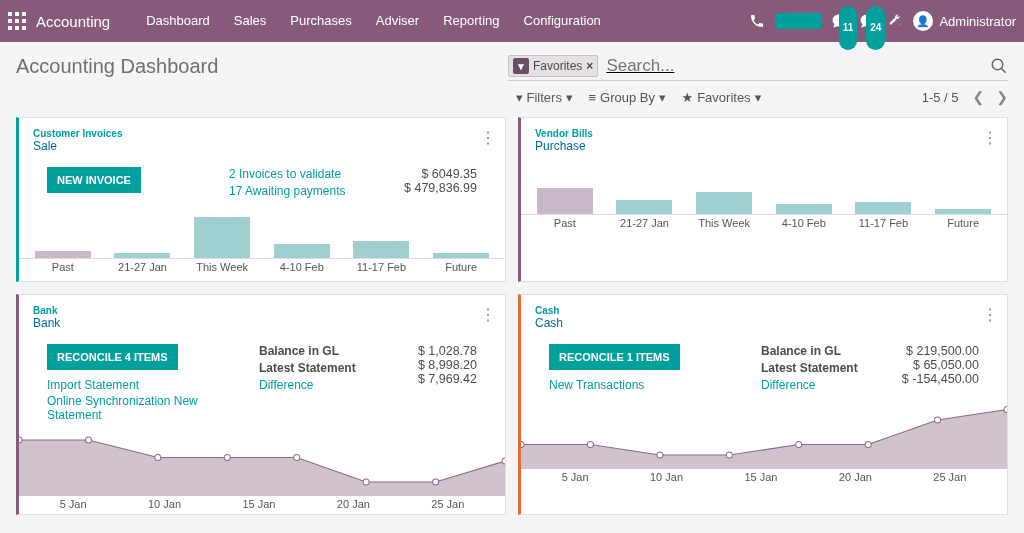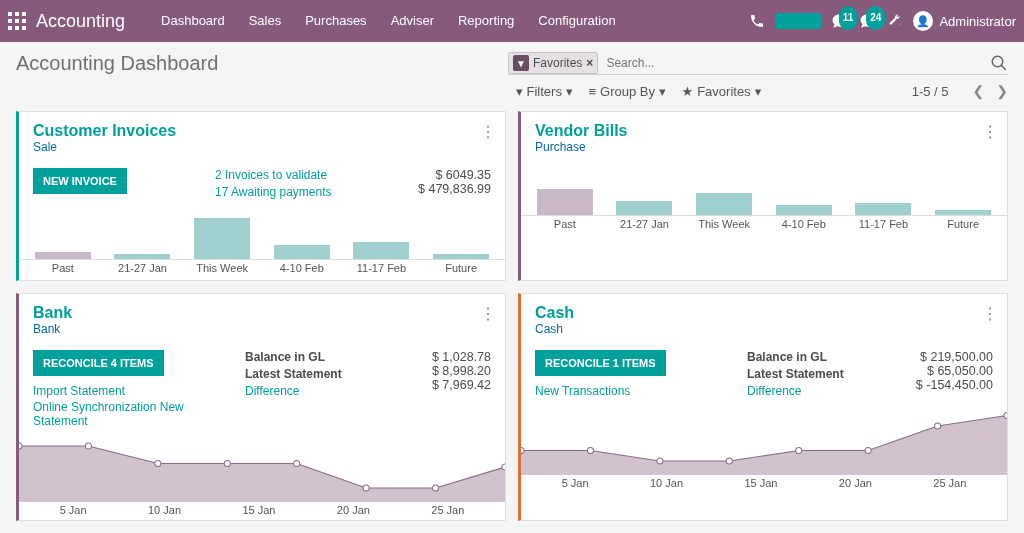--- a/index.html
+++ b/index.html
@@ -1,57 +1,57 @@
 <!DOCTYPE html>
 <html><head>
 <meta charset="utf-8">
 <style>
 * { margin: 0; padding: 0; box-sizing: border-box; font-family: -apple-system, BlinkMacSystemFont, "Segoe UI", Helvetica, Arial, sans-serif; }
 body { background: #f5f5f5; width: 1024px; height: 533px; overflow: hidden; color: #4c4c4c; }
 .topbar { background: #875a7b; height: 42px; display: flex; align-items: center; padding: 0 8px; color: #fff; }
 .apps-icon { width: 18px; height: 18px; margin-right: 10px; }
 .apps-icon svg { fill: #fff; }
-.brand { font-size: 18px; font-weight: 500; margin-right: 24px; }
+.brand { font-size: 15px; font-weight: 500; margin-right: 24px; }
 .nav { display: flex; gap: 0; }
 .nav-item { padding: 0 12px; line-height: 42px; font-size: 13px; cursor: pointer; }
 .topbar-right { margin-left: auto; display: flex; align-items: center; gap: 10px; }
 .phone-icon, .tools-icon { width: 16px; height: 16px; }
 .status-pill { background: #00a09d; width: 46px; height: 16px; border-radius: 2px; }
 .bubble { position: relative; width: 18px; height: 18px; }
 .bubble svg { fill: #fff; }
-.badge { position: absolute; top: -6px; right: -8px; background: #00a09d; color: #fff; border-radius: 10px; font-size: 10px; font-weight: 700; padding: 7px 4px; line-height: 1; }
+.badge { position: absolute; top: -6px; right: -8px; background: #00a09d; color: #fff; border-radius: 10px; font-size: 10px; font-weight: 700; padding: 17px 4px; line-height: 1; }
 .user { display: flex; align-items: center; gap: 6px; font-size: 13px; }
 .avatar { width: 20px; height: 20px; border-radius: 50%; background: #fff; display: flex; align-items: center; justify-content: center; color: #875a7b; font-size: 11px; }
 
 .subhead { display: flex; align-items: center; padding: 10px 16px 0; }
 .page-title { font-size: 20px; color: #707070; font-weight: 400; }
 .search-wrap { margin-left: auto; display: flex; align-items: center; border-bottom: 1px solid #ccc; width: 500px; }
 .chip { background: #e4e0e4; border: 1px solid #c7bfc7; font-size: 12px; display: flex; align-items: center; padding: 2px 4px; border-radius: 2px; gap: 4px; }
 .chip .chip-icon { background: #6a4e66; color: #fff; width: 16px; height: 16px; display: flex; align-items: center; justify-content: center; font-size: 10px; border-radius: 2px; }
 .chip .x { font-weight: 700; cursor: pointer; }
-.search-input { border: none; outline: none; flex: 1; padding: 4px 8px; font-size: 12px; background: transparent; }
+.search-input { border: none; outline: none; flex: 1; padding: 4px 8px; font-size: 17px; background: transparent; text-decoration: underline; }
 .search-btn { width: 18px; height: 18px; color: #666; }
 
 .controls { display: flex; align-items: center; padding: 8px 16px 12px; font-size: 13px; color: #555; }
 .controls-left { margin-left: 500px; display: flex; gap: 16px; }
 .ctrl { display: flex; align-items: center; gap: 4px; cursor: pointer; }
-.controls-right { margin-left: auto; display: flex; align-items: center; gap: 24px; }
+.controls-right { margin-left: auto; display: flex; align-items: center; gap: 14px; }
 .pager-arrows { display: flex; gap: 12px; color: #888; }
 .pager-arrows span { cursor: pointer; font-size: 14px; }
 
 .grid { display: grid; grid-template-columns: 1fr 1fr; gap: 12px; padding: 0 16px; }
 .card { background: #fff; border: 1px solid #e0e0e0; border-left-width: 3px; position: relative; min-height: 165px; }
 .card.teal { border-left-color: #00a09d; }
 .card.purple { border-left-color: #875a7b; }
 .card.orange { border-left-color: #e46b3a; }
 .card-head { padding: 10px 14px 4px; position: relative; }
-.card-title { color: #00a09d; font-size: 16px; font-weight: 700; }
+.card-title { color: #00a09d; font-size: 10px; font-weight: 700; }
 .card-sub { font-size: 12px; color: #0369a1; }
 .kebab { position: absolute; top: 10px; right: 10px; color: #888; cursor: pointer; font-size: 16px; letter-spacing: -1px; }
-.card-body { display: flex; padding: 10px 14px 0; gap: 12px; }
+.card-body { display: flex; padding: 10px 28px 0; gap: 12px; }
 .col-left { width: 170px; }
 .btn { background: #00a09d; color: #fff; font-size: 11px; font-weight: 700; padding: 7px 10px; border: none; cursor: pointer; display: inline-block; margin-bottom: 6px; }
 .link { color: #00a09d; font-size: 12px; display: block; margin-top: 2px; cursor: pointer; }
 .col-mid { flex: 1; }
 .stat-row { display: flex; justify-content: space-between; font-size: 12px; margin-bottom: 3px; }
 .stat-label { color: #00a09d; cursor: pointer; }
 .stat-label-plain { color: #4c4c4c; font-weight: bold; }
 .col-right { width: 90px; text-align: right; font-size: 12.5px; }
 
 .barchart { display: flex; align-items: flex-end; justify-content: space-around; padding: 0 4px; height: 52px; border-bottom: 1px solid #ddd; margin-top: 6px; }

